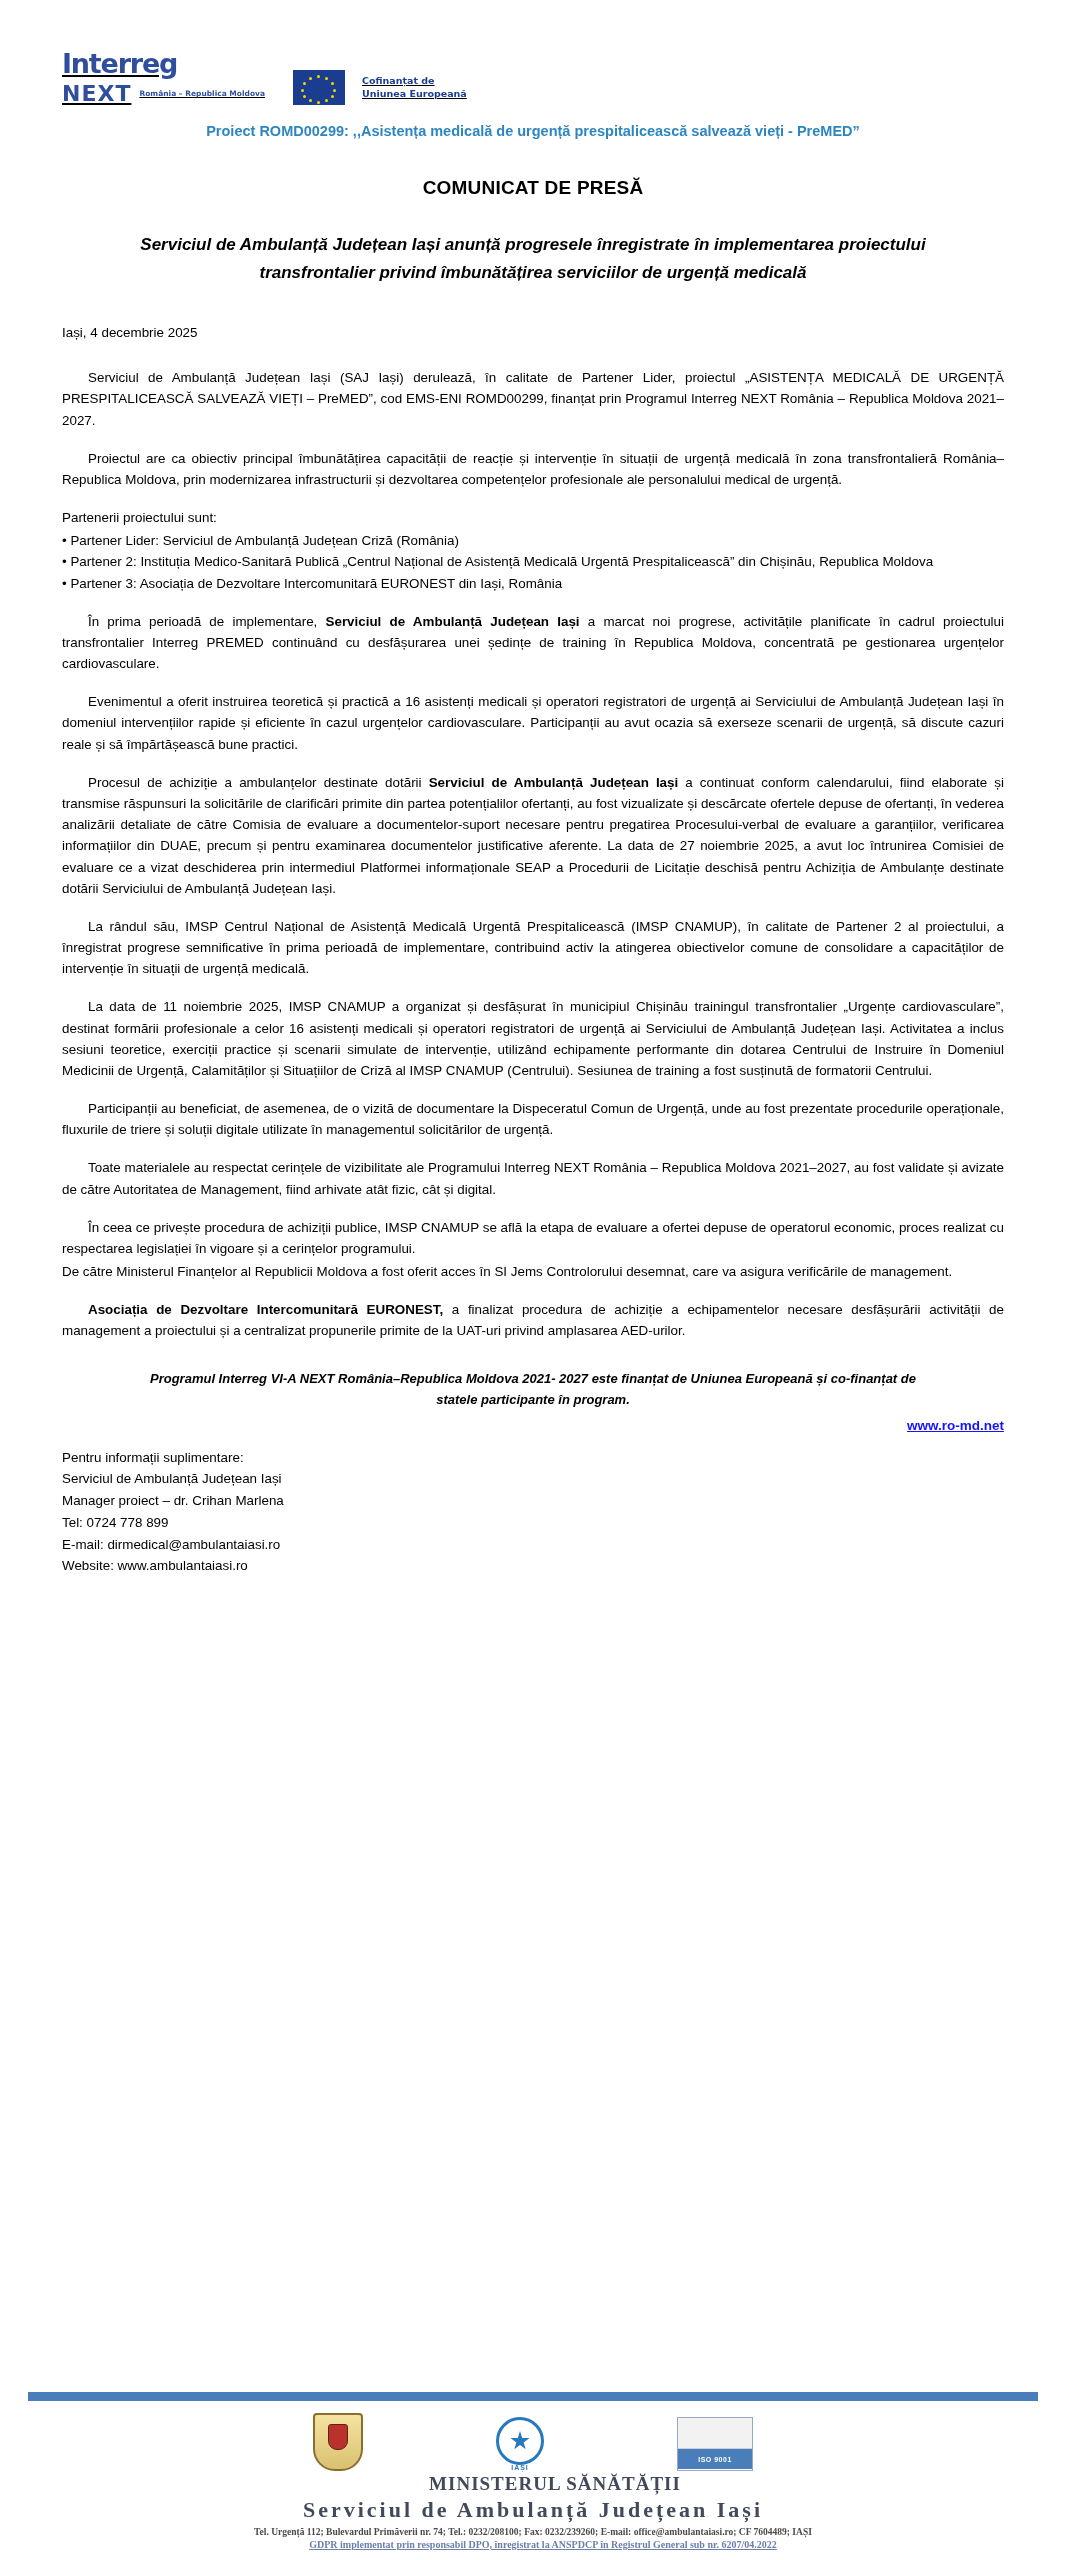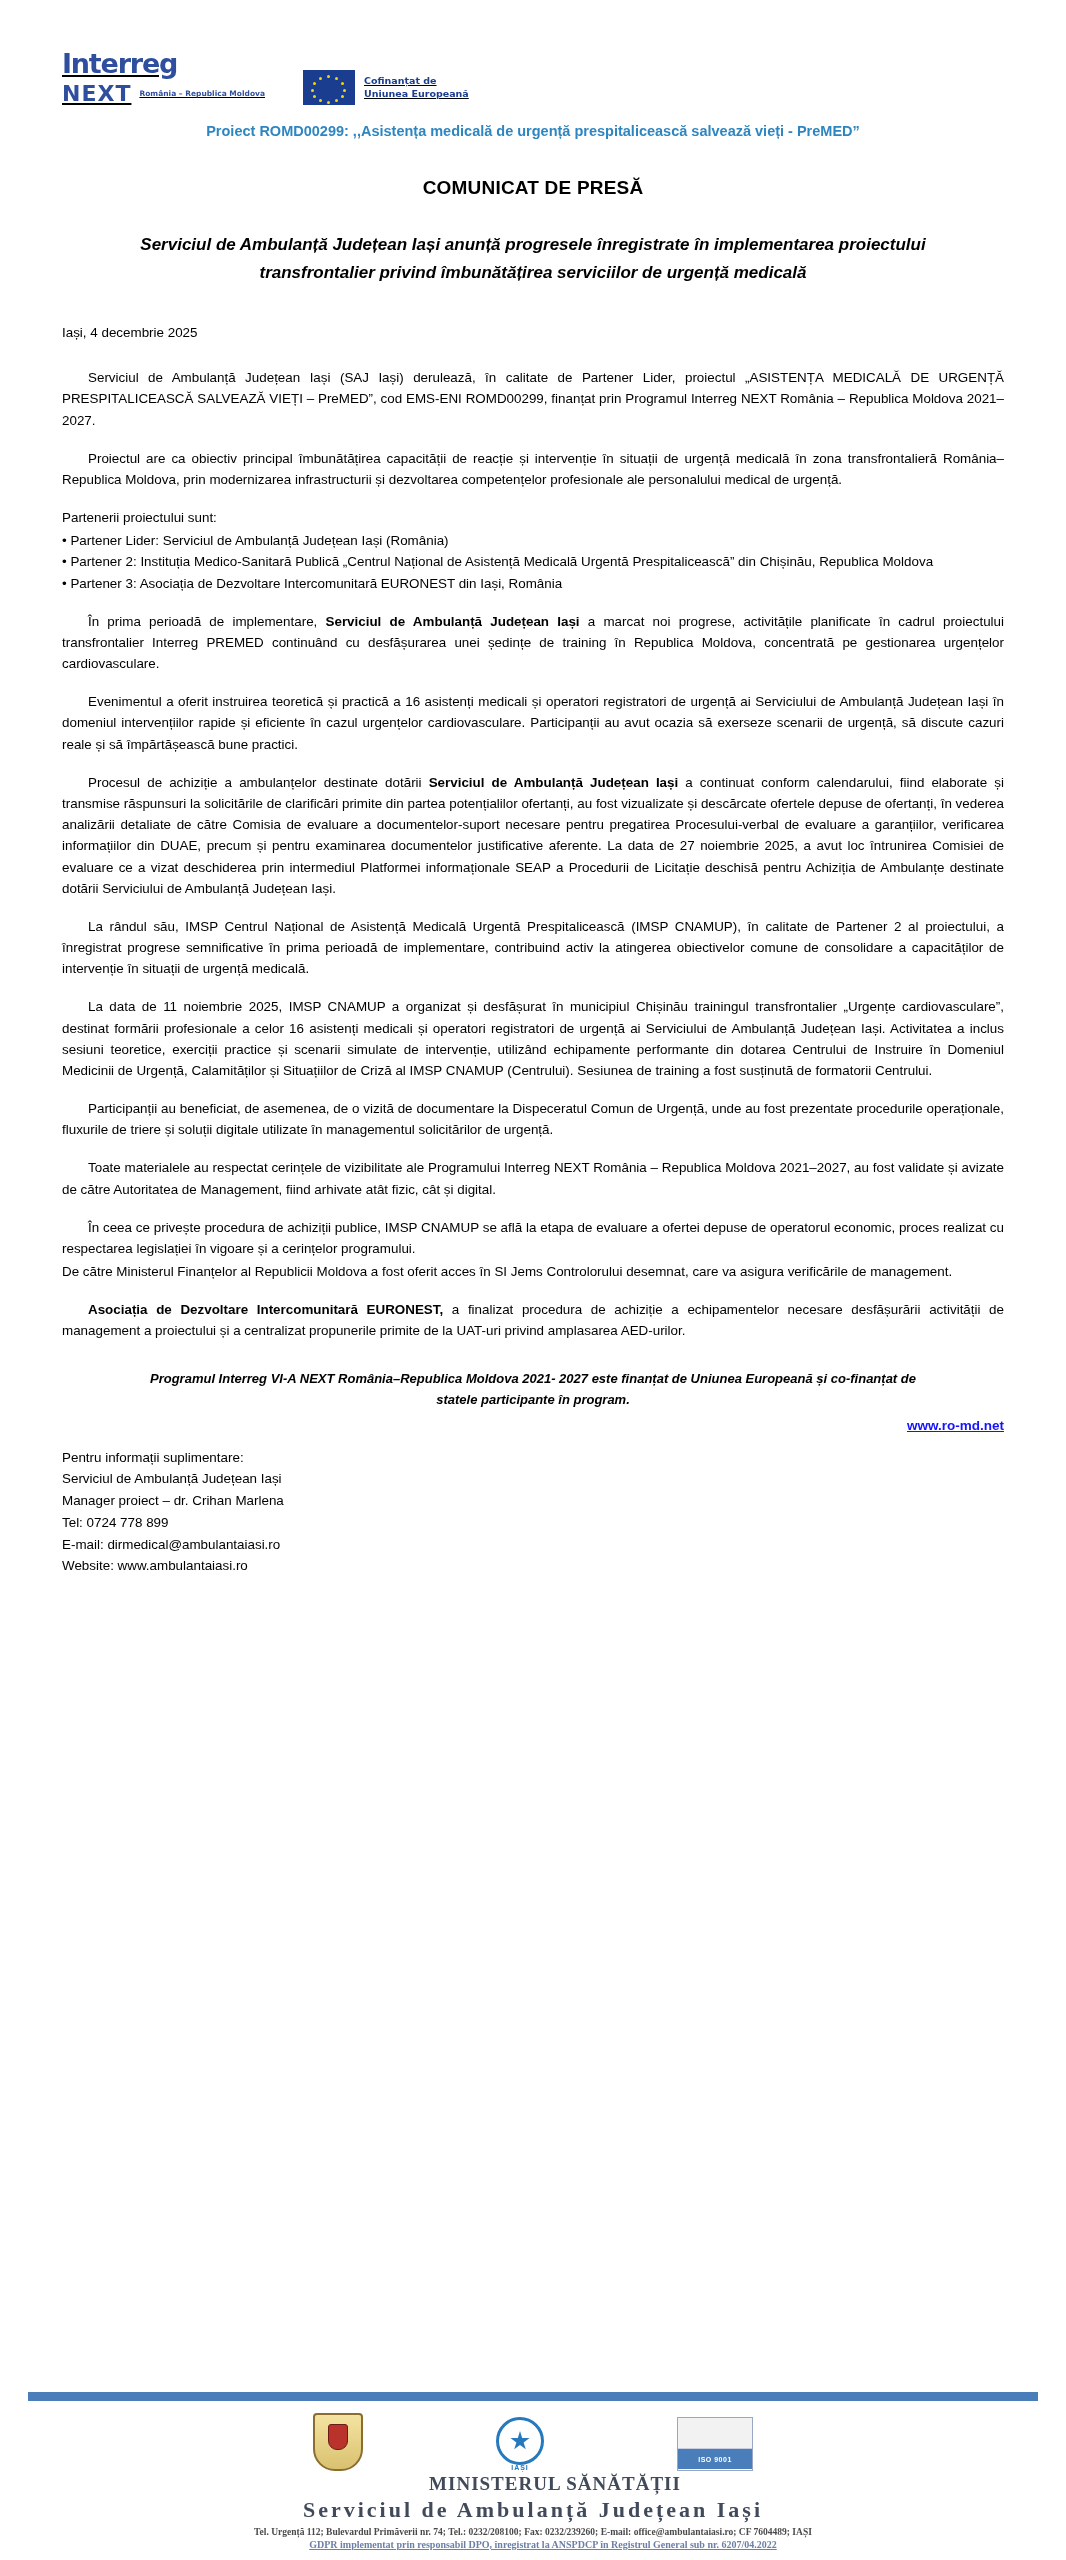--- a/index.html
+++ b/index.html
@@ -61,22 +61,22 @@
   .next-sub {
     font-family: "DejaVu Sans", sans-serif;
     font-size: 7.5px;
     font-weight: bold;
     color: #2f4f9e;
     line-height: 1.25;
   }
   .eu-block {
     display: flex;
     align-items: center;
-    gap: 9px;
-    margin-left: 38px;
+    gap: 17px;
+    margin-left: 28px;
     padding-top: 2px;
   }
   .eu-flag {
     width: 52px;
     height: 35px;
     background: #1b3d8f;
     position: relative;
     flex: none;
   }
   .eu-flag .star {
@@ -381,21 +381,21 @@
   <div class="body-wrap">
 
     <p class="date">Iași, 4 decembrie 2025</p>
 
     <p class="para first-indent">Serviciul de Ambulanță Județean Iași (SAJ Iași) derulează, în calitate de Partener Lider, proiectul „ASISTENȚA MEDICALĂ DE URGENȚĂ PRESPITALICEASCĂ SALVEAZĂ VIEȚI – PreMED”, cod EMS-ENI ROMD00299, finanțat prin Programul Interreg NEXT România – Republica Moldova 2021–2027.</p>
 
     <p class="para first-indent">Proiectul are ca obiectiv principal îmbunătățirea capacității de reacție și intervenție în situații de urgență medicală în zona transfrontalieră România–Republica Moldova, prin modernizarea infrastructurii și dezvoltarea competențelor profesionale ale personalului medical de urgență.</p>
 
     <p class="para tight">Partenerii proiectului sunt:</p>
     <ul class="partners">
-      <li>Partener Lider: Serviciul de Ambulanță Județean Iași (România)</li>
+      <li>Partener Lider: Serviciul de Ambulanță Județean Criză (România)</li>
       <li>Partener 2: Instituția Medico-Sanitară Publică „Centrul Național de Asistență Medicală Urgentă Prespitalicească” din Chișinău, Republica Moldova</li>
       <li>Partener 3: Asociația de Dezvoltare Intercomunitară EURONEST din Iași, România</li>
     </ul>
 
     <p class="para first-indent"><span>În prima perioadă de implementare, </span><span class="b">Serviciul de Ambulanță Județean Iași</span><span> a marcat noi progrese, activitățile planificate în cadrul proiectului transfrontalier Interreg PREMED continuând cu desfășurarea unei ședințe de training în Republica Moldova, concentrată pe gestionarea urgențelor cardiovasculare.</span></p>
 
     <p class="para first-indent">Evenimentul a oferit instruirea teoretică și practică a 16 asistenți medicali și operatori registratori de urgență ai Serviciului de Ambulanță Județean Iași în domeniul intervențiilor rapide și eficiente în cazul urgențelor cardiovasculare. Participanții au avut ocazia să exerseze scenarii de urgență, să discute cazuri reale și să împărtășească bune practici.</p>
 
     <p class="para first-indent"><span>Procesul de achiziție a ambulanțelor destinate dotării </span><span class="b">Serviciul de Ambulanță Județean Iași</span><span> a continuat conform calendarului, fiind elaborate și transmise răspunsuri la solicitările de clarificări primite din partea potențialilor ofertanți, au fost vizualizate și descărcate ofertele depuse de ofertanți, în vederea analizării detaliate de către Comisia de evaluare a documentelor-suport necesare pentru pregatirea  Procesului-verbal de evaluare a garanțiilor, verificarea informațiilor din DUAE, precum și pentru examinarea documentelor justificative aferente.  La data de 27 noiembrie 2025, a avut loc întrunirea Comisiei de evaluare ce a vizat  deschiderea prin intermediul Platformei informaționale SEAP a Procedurii de Licitație deschisă pentru Achiziția de Ambulanțe destinate dotării Serviciului de Ambulanță Județean Iași.</span></p>
 

